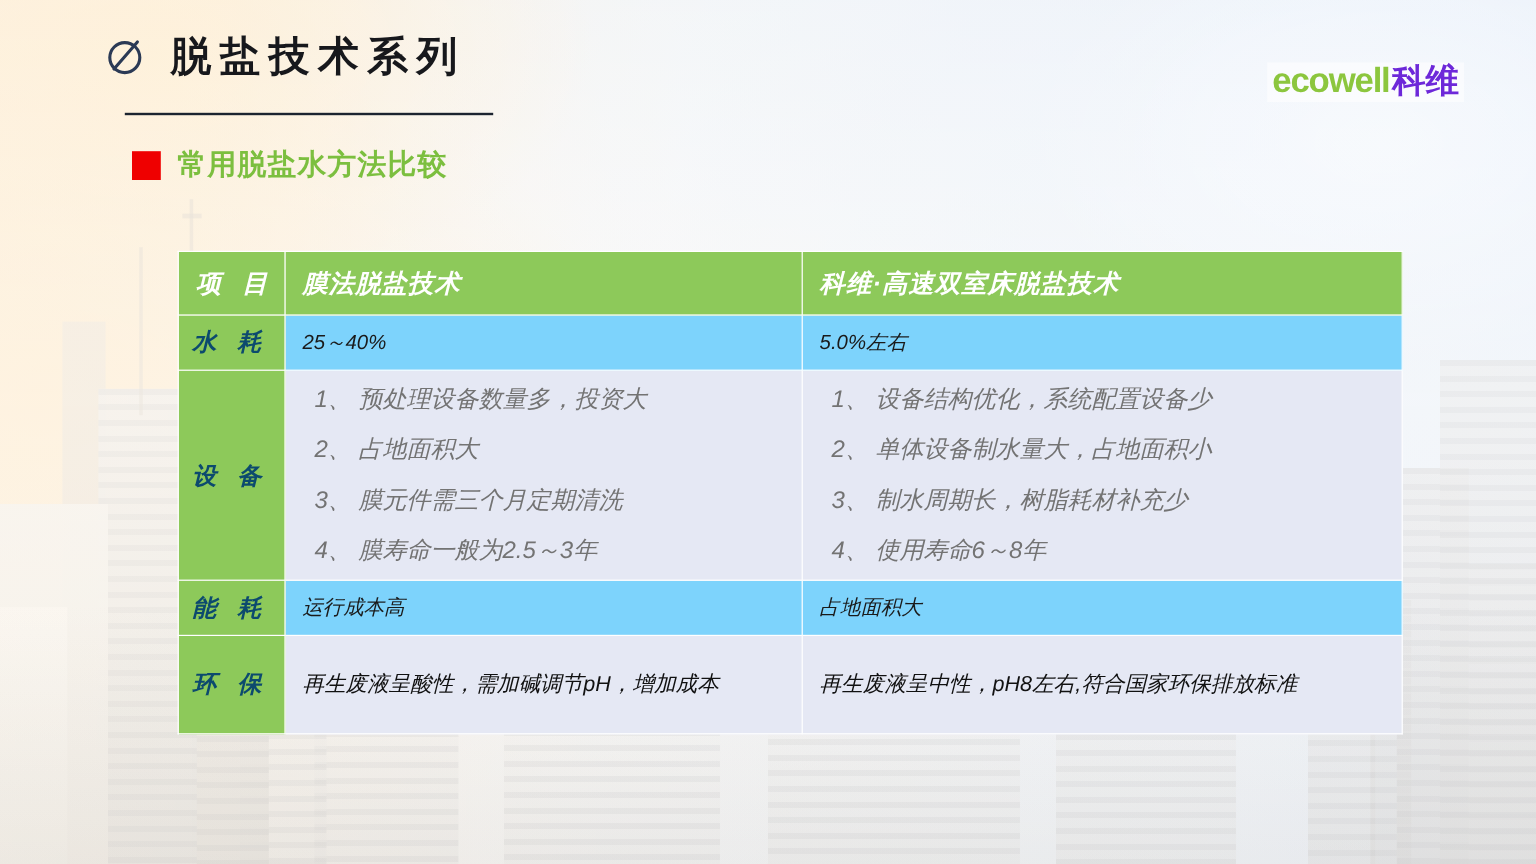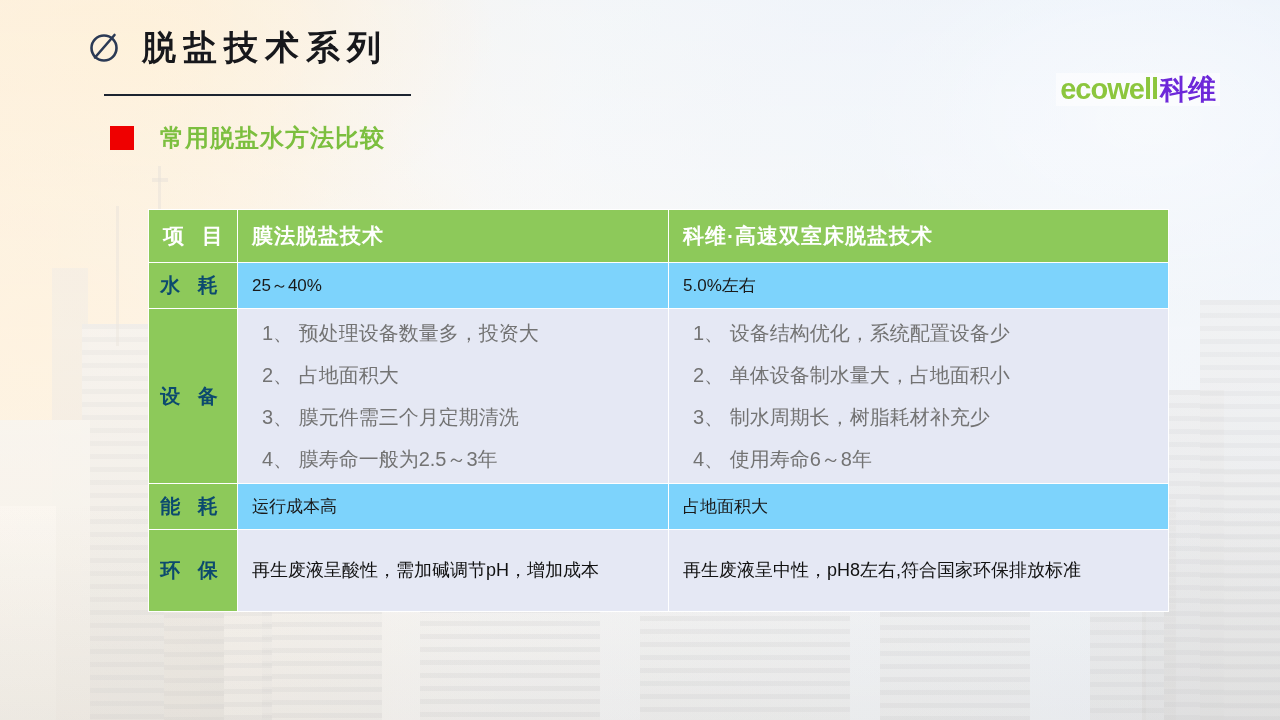--- a/index.html
+++ b/index.html
@@ -171,28 +171,27 @@
     flex: 0 0 auto;
   }
 
   .subtitle-text {
     font-size: 24px;
     font-weight: bold;
     color: #7cbf3f;
     letter-spacing: 1px;
     line-height: 1;
     white-space: nowrap;
-    margin-left: 12px;
   }
 
   
   .logo {
     position: absolute;
     right: 60px;
-    top: 73px;
+    top: 52px;
     display: flex;
     align-items: baseline;
     gap: 2px;
     background: rgba(255,255,255,0.55);
     padding: 2px 4px;
   }
 
   .logo-mark {
     font-size: 29px;
     font-weight: bold;
@@ -220,20 +219,21 @@
     font-size: 17px;
   }
 
   .cmp-table col.c-label { width: 89px; }
   .cmp-table col.c-mem   { width: 431px; }
   .cmp-table col.c-eco   { width: 500px; }
 
   .cmp-table td {
     border: 1px solid #ffffff;
     vertical-align: middle;
+    font-style: italic;
   }
 
   
   .th {
     background: #8DC95A;
     color: #ffffff;
     font-weight: bold;
     font-size: 21px;
     height: 53px;
     padding: 0 14px;

